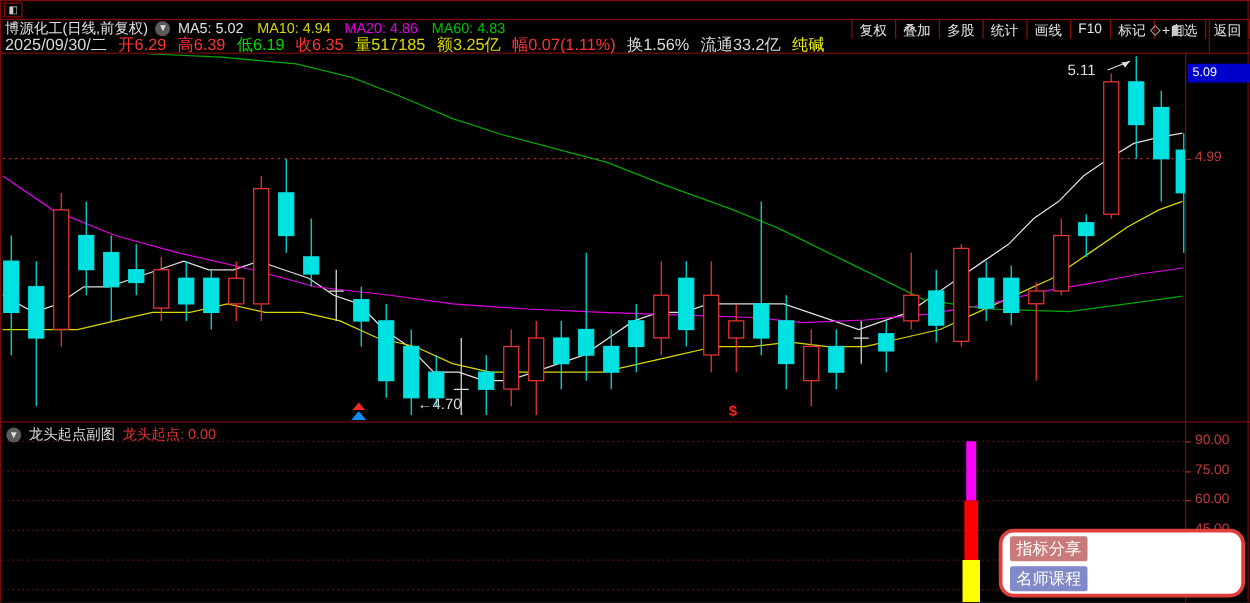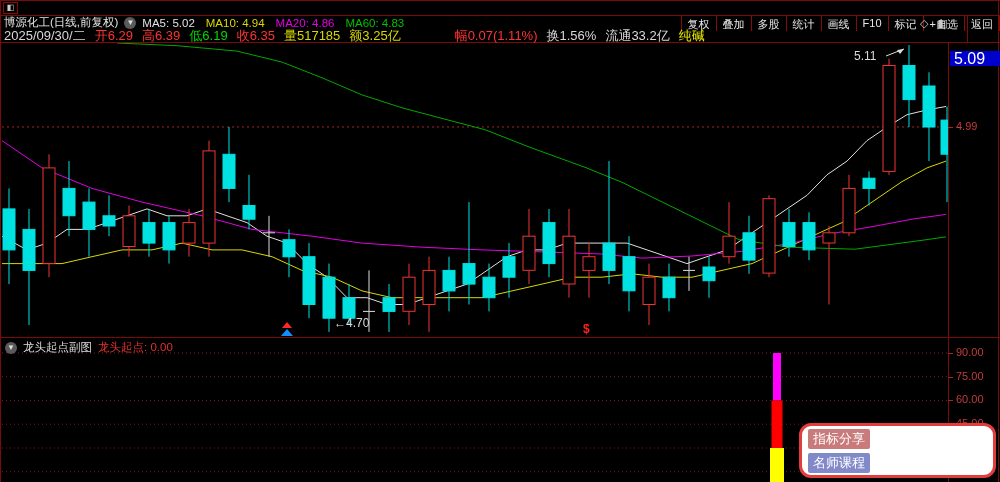--- a/index.html
+++ b/index.html
@@ -37,21 +37,21 @@
   #sub-svg{position:absolute;left:2px;top:338px;z-index:1;}
 
   
   .subheader{position:absolute;top:340px;left:5px;display:flex;align-items:center;gap:6px;
     font-size:11.5px;white-space:nowrap;z-index:3;}
   .sub-title{color:#dcdcdc;}
   .sub-value{color:#e23030;}
 
   
   .price-tag{position:absolute;left:950px;width:47px;height:15px;background:#0000cc;color:#fff;
-    font-size:16px;line-height:15px;padding-left:4px;z-index:3;}
+    font-size:10px;line-height:15px;padding-left:4px;z-index:3;}
   .axis-label{position:absolute;left:956px;color:#c23c3c;font-size:11px;line-height:13px;z-index:2;}
   .tick{position:absolute;left:948px;width:5px;height:1px;background:#a02828;z-index:2;}
 
   
   #watermark{position:absolute;left:799px;top:423px;width:179px;height:45px;background:#fff;
     border:3px solid #e23d3d;border-radius:12px;display:flex;align-items:center;gap:7px;
     padding:2px 6px;z-index:6;}
   .wm-left{flex:1;text-align:center;}
   .wm-name{font-size:21px;font-weight:bold;color:#c2519e;letter-spacing:1px;line-height:23px;
     text-shadow:1px 1px 0 #8a4a9a;white-space:nowrap;}
@@ -105,21 +105,21 @@
   </div>
 
   <div class="inforow2" id="quote">
       <span class="qseg" style="color: rgb(216, 216, 216);">2025/09/30/二</span>
       <span class="qseg" style="color: rgb(255, 50, 50);">开6.29</span>
       <span class="qseg" style="color: rgb(255, 50, 50);">高6.39</span>
       <span class="qseg" style="color: rgb(0, 216, 0);">低6.19</span>
       <span class="qseg" style="color: rgb(255, 50, 50);">收6.35</span>
       <span class="qseg" style="color: rgb(216, 216, 0);">量517185</span>
       <span class="qseg" style="color: rgb(216, 216, 0);">额3.25亿</span>
-      <span class="qseg" style="color: rgb(255, 50, 50); margin-left: 45px;">幅0.07(1.11%)</span>
+      <span class="qseg" style="color: rgb(255, 50, 50);">幅0.07(1.11%)</span>
       <span class="qseg" style="color: rgb(216, 216, 216);">换1.56%</span>
       <span class="qseg" style="color: rgb(216, 216, 216);">流通33.2亿</span>
       <span class="qseg" style="color: rgb(232, 232, 0);">纯碱</span>
     </div>
 
   <svg id="main-svg" width="946" height="294">
       <line x1="0" y1="83.96000000000008" x2="946" y2="83.96000000000008" stroke="#aa2626" stroke-dasharray="2 3"></line>
       <polyline points="0,193.2 25,206.9 45,200.1 65,186.4 85,186.4 105,179.6 125,172.8 145,165.9 165,172.8 185,172.8 205,165.9 225,172.8 245,179.6 265,193.2 285,200.1 305,220.6 325,234.2 345,254.7 365,254.7 385,261.5 405,261.5 425,254.7 445,247.9 465,241.1 485,227.4 505,213.7 525,206.9 545,206.9 565,200.1 585,200.1 605,200.1 625,200.1 645,206.9 665,213.7 685,220.6 705,213.7 725,206.9 745,193.2 765,179.6 785,165.9 805,152.3 825,131.8 845,118.1 865,97.6 885,84.0 905,71.7 925,66.9 944,63.5" fill="none" stroke="#e0e0e0" stroke-width="1"></polyline>
       <polyline points="0,220.6 30,220.6 60,220.6 90,213.7 120,206.9 150,206.9 180,200.1 210,206.9 240,206.9 270,213.7 300,227.4 330,234.2 360,247.9 390,254.7 420,254.7 450,254.7 480,254.7 510,247.9 540,241.1 570,234.2 600,234.2 630,230.8 660,234.2 690,234.2 720,227.4 750,220.6 780,206.9 810,193.2 840,179.6 870,159.1 900,138.6 925,124.9 944,118.1" fill="none" stroke="#d8d800" stroke-width="1"></polyline>
       <polyline points="0,97.6 40,124.9 90,145.4 140,159.1 200,172.8 250,186.4 310,193.2 360,200.1 420,204.2 480,206.9 540,208.9 600,211.0 640,215.1 690,213.0 740,208.3 790,200.1 830,190.5 870,183.7 910,176.2 944,171.4" fill="none" stroke="#e000e0" stroke-width="1"></polyline>

